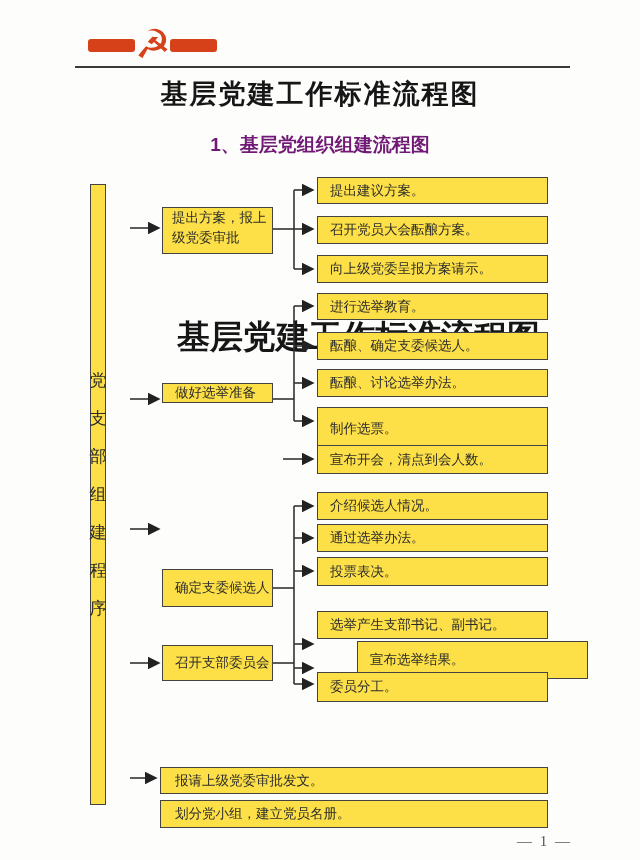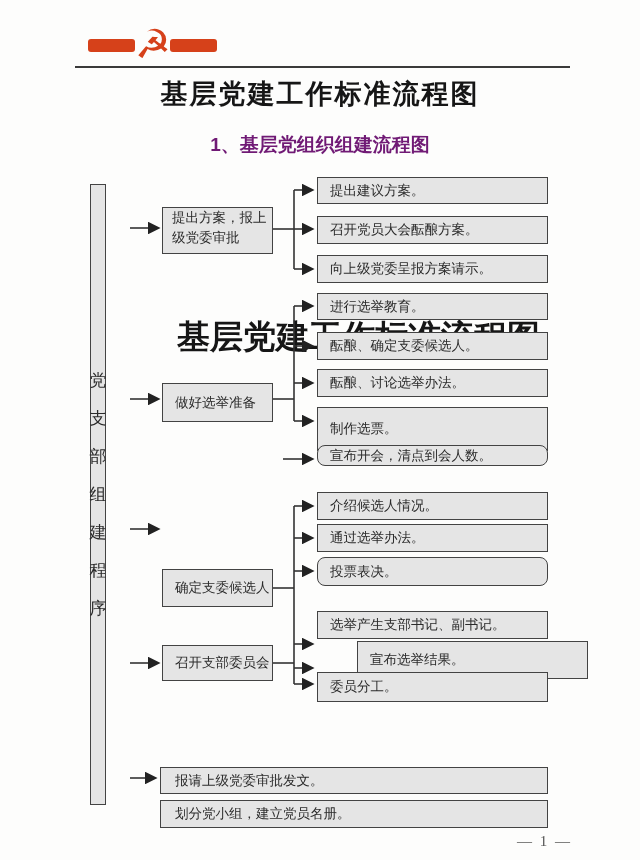--- a/index.html
+++ b/index.html
@@ -28,32 +28,32 @@
   
   #watermark{
     position:absolute;left:177px;top:319px;z-index:1;white-space:nowrap;
     font-size:33px;font-weight:700;letter-spacing:0;color:#161616;line-height:36px;
   }
   
   #connectors{position:absolute;left:0;top:0;z-index:2;pointer-events:none;}
   .ln{stroke:#333;stroke-width:1.6;fill:none;}
   
   .fbox{
-    position:absolute;background:#e5e5e5;border:1.5px solid #434343;z-index:3;
+    position:absolute;background:#fde047;border:1.5px solid #434343;z-index:3;
     box-sizing:border-box;font-size:13.5px;color:#2b2b2b;
   }
   .vcenter{display:flex;align-items:center;}
   #root-box{left:90px;top:184px;width:16px;height:621px;justify-content:center;}
   #root-box .vtext{
     width:18px;margin:0 auto;text-align:center;font-size:17px;line-height:38px;
     word-break:break-all;letter-spacing:0;
   }
   .stage{left:162px;width:111px;}
   #stage-0{top:207px;height:47px;padding:0 2px 0 9px;line-height:20px;}
-  #stage-1{top:383px;height:39px;padding-left:12px;text-align:center;}
+  #stage-1{top:383px;height:20px;padding-left:12px;text-align:center;}
   #stage-2{top:569px;height:38px;padding-left:12px;}
   #stage-3{top:645px;height:36px;padding-left:12px;}
   .step{left:317px;width:231px;padding-left:12px;}
   .wide{left:160px;width:388px;padding-left:14px;}
   
   #page-number{
     position:absolute;right:68px;top:833px;font-size:15px;color:#555;letter-spacing:2px;
   }
 </style>
 </head>
@@ -121,24 +121,24 @@
   <div class="fbox stage vcenter" id="stage-2">确定支委候选人</div>
   <div class="fbox stage vcenter" id="stage-3">召开支部委员会</div>
 
   <div class="fbox step vcenter" style="top:177px;height:27px;">提出建议方案。</div>
   <div class="fbox step vcenter" style="top:216px;height:28px;text-align:center;">召开党员大会酝酿方案。</div>
   <div class="fbox step vcenter" style="top:255px;height:28px;">向上级党委呈报方案请示。</div>
   <div class="fbox step vcenter" style="top:293px;height:27px;">进行选举教育。</div>
   <div class="fbox step vcenter" style="top:332px;height:28px;">酝酿、确定支委候选人。</div>
   <div class="fbox step vcenter" style="top:369px;height:28px;">酝酿、讨论选举办法。</div>
   <div class="fbox step vcenter" style="top:407px;height:44px;">制作选票。</div>
-  <div class="fbox step vcenter" style="top:445px;height:21px;border-radius:8px;">宣布开会，清点到会人数。</div>
+  <div class="fbox step vcenter" style="top:445px;height:29px;">宣布开会，清点到会人数。</div>
   <div class="fbox step vcenter" style="top:492px;height:28px;">介绍候选人情况。</div>
   <div class="fbox step vcenter" style="top:524px;height:28px;">通过选举办法。</div>
-  <div class="fbox step vcenter" style="top:557px;height:29px;border-radius:8px;">投票表决。</div>
+  <div class="fbox step vcenter" style="top:557px;height:29px;">投票表决。</div>
   <div class="fbox step vcenter" style="top:611px;height:28px;">选举产生支部书记、副书记。</div>
   <div class="fbox step vcenter" style="top:641px;height:38px;margin-left:40px;">宣布选举结果。</div>
   <div class="fbox step vcenter" style="top:672px;height:30px;">委员分工。</div>
 
   <div class="fbox wide vcenter" style="top:767px;height:27px;">报请上级党委审批发文。</div>
   <div class="fbox wide vcenter" style="top:800px;height:28px;">划分党小组，建立党员名册。</div>
 
   <div id="page-number">— 1 —</div>
 
 </div>

